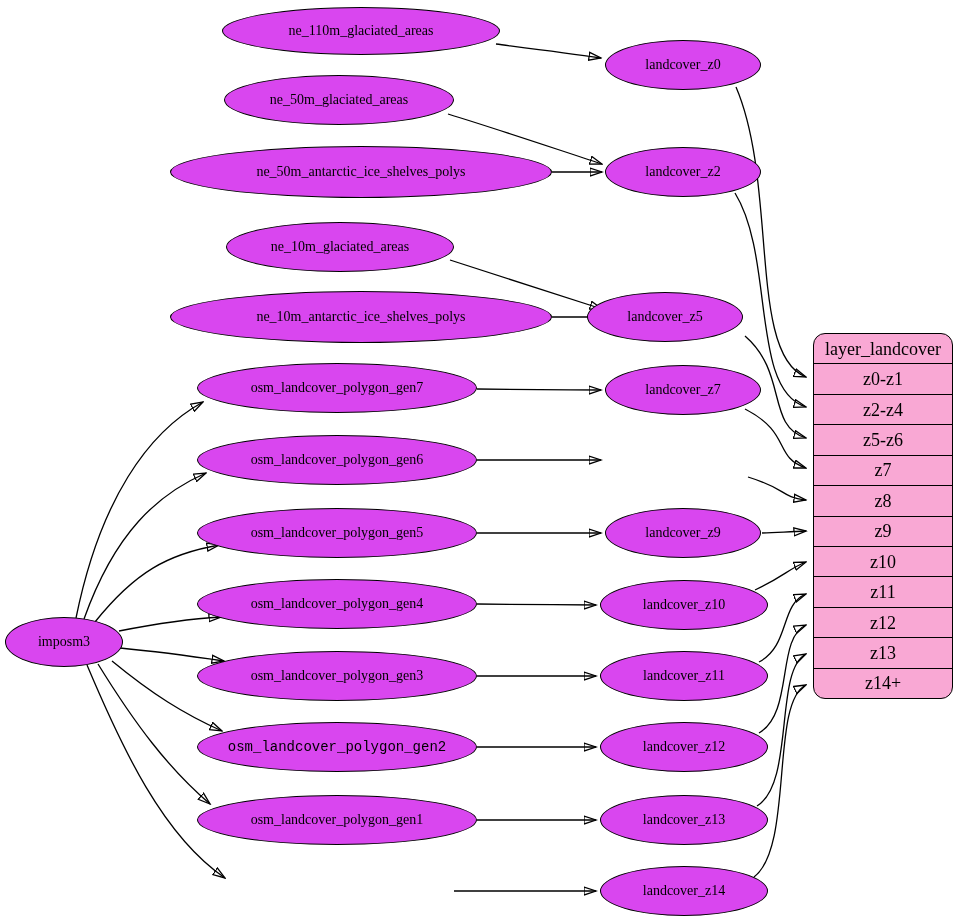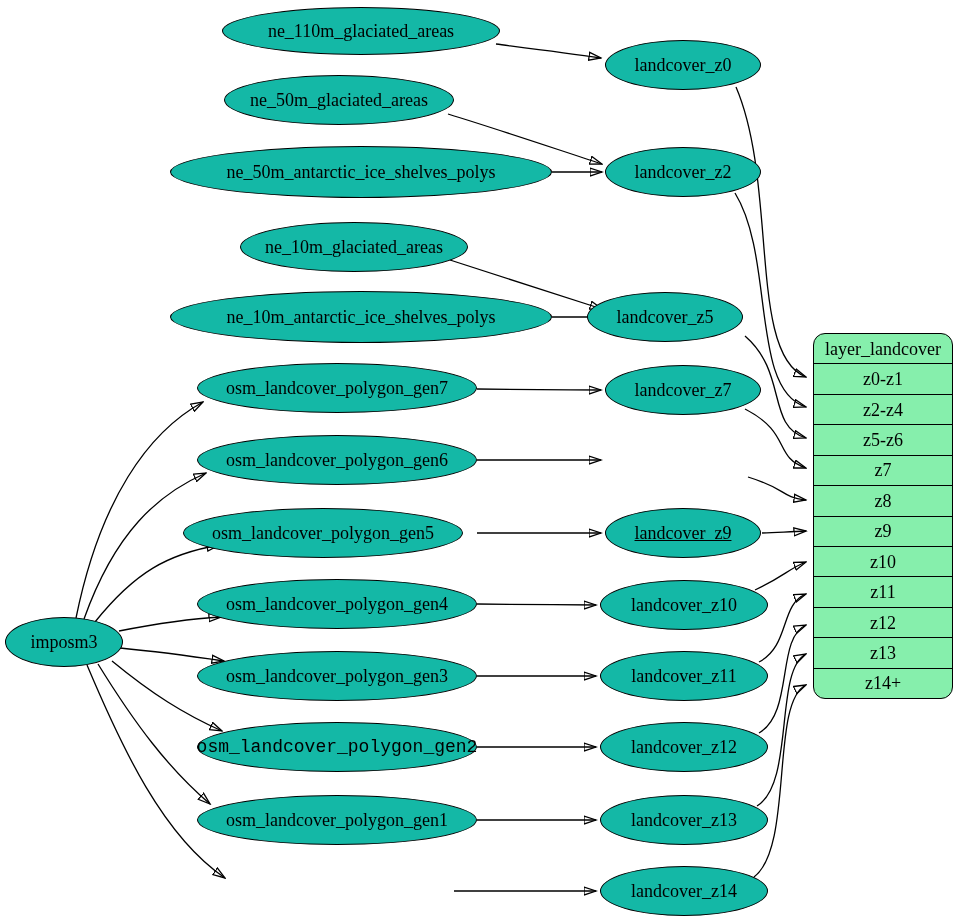--- a/index.html
+++ b/index.html
@@ -8,29 +8,29 @@
     width:957px;height:923px;
     background:#ffffff;
     font-family:"Liberation Serif","DejaVu Serif",serif;
     overflow:hidden;
   }
   #edges{position:absolute;left:0;top:0;z-index:1;}
   #edges path{fill:none;stroke:#000000;stroke-width:1.3px;}
   .ellipse{
     position:absolute;z-index:2;
     border:1.4px solid #000000;border-radius:50%;
-    background:#14b8a6;color:#000000;
+    background:#d946ef;color:#000000;
     display:flex;align-items:center;justify-content:center;
-    font-size:18px;line-height:1;white-space:nowrap;
+    font-size:14px;line-height:1;white-space:nowrap;
     box-sizing:border-box;
   }
   .record{
     position:absolute;z-index:2;
     border:1.4px solid #000000;border-radius:12px;
-    background:#86efac;color:#000000;
+    background:#f9a8d4;color:#000000;
     display:flex;flex-direction:column;
     box-sizing:border-box;overflow:hidden;
     font-size:18px;line-height:1;
   }
   .record-row{
     flex:1;display:flex;align-items:center;justify-content:center;
     border-top:1.1px solid #000000;white-space:nowrap;
   }
   .record-row:first-child{border-top:none;}
 </style>
@@ -80,35 +80,35 @@
     <path d="M759,733 C794,713 776,638 806,625" marker-end="url(#arrow)"></path>
     <path d="M757,806 C795,783 774,670 806,654" marker-end="url(#arrow)"></path>
     <path d="M754,877 C794,847 770,702 806,685" marker-end="url(#arrow)"></path>
   </svg>
 
   <div class="ellipse" style="left:5px;top:617px;width:118px;height:50px;">imposm3</div>
 
   <div class="ellipse" style="left:222px;top:7px;width:278px;height:48px;">ne_110m_glaciated_areas</div>
   <div class="ellipse" style="left:224px;top:75px;width:230px;height:50px;">ne_50m_glaciated_areas</div>
   <div class="ellipse" style="left:170px;top:146px;width:382px;height:52px;">ne_50m_antarctic_ice_shelves_polys</div>
-  <div class="ellipse" style="left:240px;top:222px;width:228px;height:50px;text-align:center;">ne_10m_glaciated_areas</div>
+  <div class="ellipse" style="left:226px;top:222px;width:228px;height:50px;text-align:center;">ne_10m_glaciated_areas</div>
   <div class="ellipse" style="left:170px;top:291px;width:382px;height:52px;">ne_10m_antarctic_ice_shelves_polys</div>
   <div class="ellipse" style="left:197px;top:363px;width:280px;height:50px;">osm_landcover_polygon_gen7</div>
   <div class="ellipse" style="left:197px;top:435px;width:280px;height:50px;">osm_landcover_polygon_gen6</div>
-  <div class="ellipse" style="left:183px;top:508px;width:280px;height:50px;">osm_landcover_polygon_gen5</div>
+  <div class="ellipse" style="left:197px;top:508px;width:280px;height:50px;">osm_landcover_polygon_gen5</div>
   <div class="ellipse" style="left:197px;top:579px;width:280px;height:50px;">osm_landcover_polygon_gen4</div>
   <div class="ellipse" style="left:197px;top:651px;width:280px;height:50px;">osm_landcover_polygon_gen3</div>
   <div class="ellipse" style="left:197px;top:722px;width:280px;height:50px;font-family:Liberation Mono, monospace;">osm_landcover_polygon_gen2</div>
   <div class="ellipse" style="left:197px;top:795px;width:280px;height:50px;">osm_landcover_polygon_gen1</div>
 
   <div class="ellipse" style="left:605px;top:40px;width:156px;height:50px;">landcover_z0</div>
   <div class="ellipse" style="left:605px;top:147px;width:156px;height:50px;">landcover_z2</div>
   <div class="ellipse" style="left:587px;top:292px;width:156px;height:50px;">landcover_z5</div>
   <div class="ellipse" style="left:605px;top:365px;width:156px;height:50px;">landcover_z7</div>
-  <div class="ellipse" style="left:605px;top:508px;width:156px;height:50px;text-decoration:underline;">landcover_z9</div>
+  <div class="ellipse" style="left:605px;top:508px;width:156px;height:50px;">landcover_z9</div>
   <div class="ellipse" style="left:600px;top:580px;width:168px;height:50px;">landcover_z10</div>
   <div class="ellipse" style="left:600px;top:651px;width:168px;height:50px;">landcover_z11</div>
   <div class="ellipse" style="left:600px;top:722px;width:168px;height:50px;">landcover_z12</div>
   <div class="ellipse" style="left:600px;top:795px;width:168px;height:50px;">landcover_z13</div>
   <div class="ellipse" style="left:600px;top:866px;width:168px;height:50px;">landcover_z14</div>
 
   <div class="record" style="left:813px;top:333px;width:140px;height:366px;">
     <div class="record-row">layer_landcover</div>
     <div class="record-row">z0-z1</div>
     <div class="record-row">z2-z4</div>

